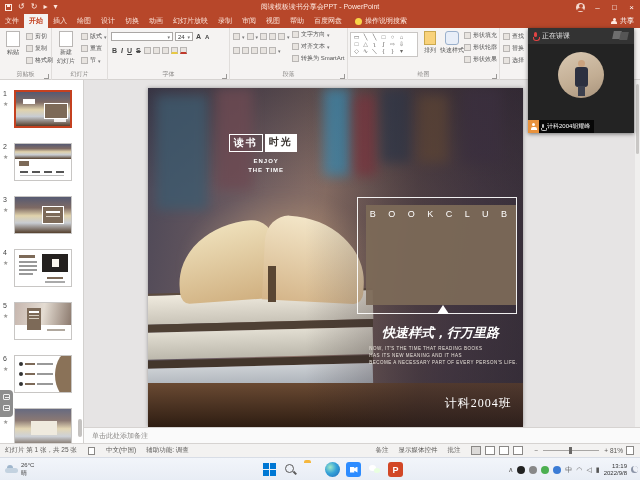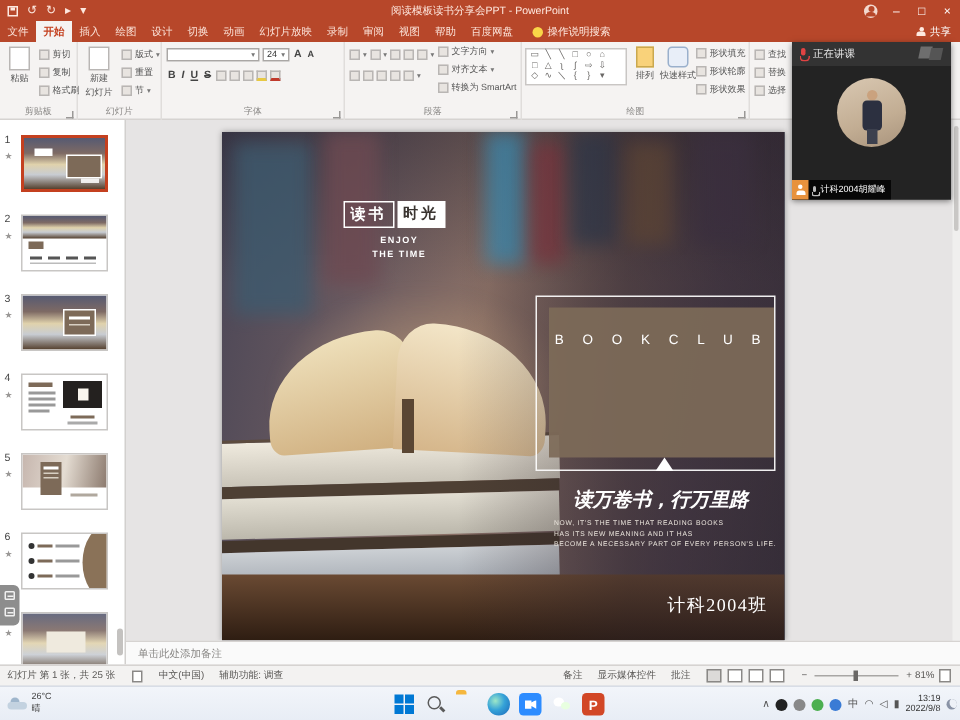--- a/index.html
+++ b/index.html
@@ -92,21 +92,21 @@
     color:#fff; font-size:6px; font-weight:bold; letter-spacing:1px; line-height:9px; }
   .topline { position:absolute; left:52%; top:22.5%; width:46%; text-align:center;
     color:#fff; font-size:9px; letter-spacing:2px; font-family:"Liberation Serif", serif; }
   .frame { position:absolute; left:55.8%; top:32.2%; width:42.6%; height:34.4%;
     border:1px solid rgba(255,255,255,.92); }
   .brownbox { position:absolute; left:58%; top:34.5%; width:40.2%; height:29.6%;
     background:rgba(125,106,88,.93); color:#fff; text-align:center; }
   .btitle { margin-top:8px; font-family:"Liberation Serif", serif; }
   .btitle .big { font-size:32px; letter-spacing:2px; }
   .btitle .small { font-size:18px; }
-  .bclub { margin-top:16px; font-size:9px; letter-spacing:5px; }
+  .bclub { margin-top:4px; font-size:9px; letter-spacing:5px; }
   .tri { position:absolute; left:77%; top:63.9%; width:0; height:0;
     border-left:6px solid transparent; border-right:6px solid transparent; border-bottom:9px solid #fff; }
   .slogan { position:absolute; left:55%; top:69.5%; width:46%; text-align:center;
     color:#fff; font-size:13px; font-weight:bold; font-style:italic; font-family:"Liberation Serif", serif; }
   .entext { position:absolute; left:59%; top:75.8%; width:40%;
     color:#e8e2da; font-size:4.5px; line-height:7px; letter-spacing:.5px; }
   .classname { position:absolute; right:3%; top:90.5%;
     color:#fff; font-size:12px; font-family:"Liberation Serif", serif; letter-spacing:1px; }
 
   
@@ -507,21 +507,21 @@
         </div>
         <div class="enjoy">
           <div>ENJOY</div>
           <div>THE TIME</div>
         </div>
         <div class="frame"></div>
         <div class="brownbox">
           <div class="bclub">B O O K    C L U B</div>
         </div>
         <div class="tri"></div>
-        <div class="slogan">读万卷书，行万里路</div>
+        <div class="slogan">快速样式，行万里路</div>
         <div class="entext">
           <div>NOW, IT'S THE TIME THAT READING BOOKS</div>
           <div>HAS ITS NEW MEANING AND IT HAS</div>
           <div>BECOME A NECESSARY PART OF EVERY PERSON'S LIFE.</div>
         </div>
         <div class="classname">计科2004班</div>
       </div>
     </div>
 
     <div id="notesbar">

